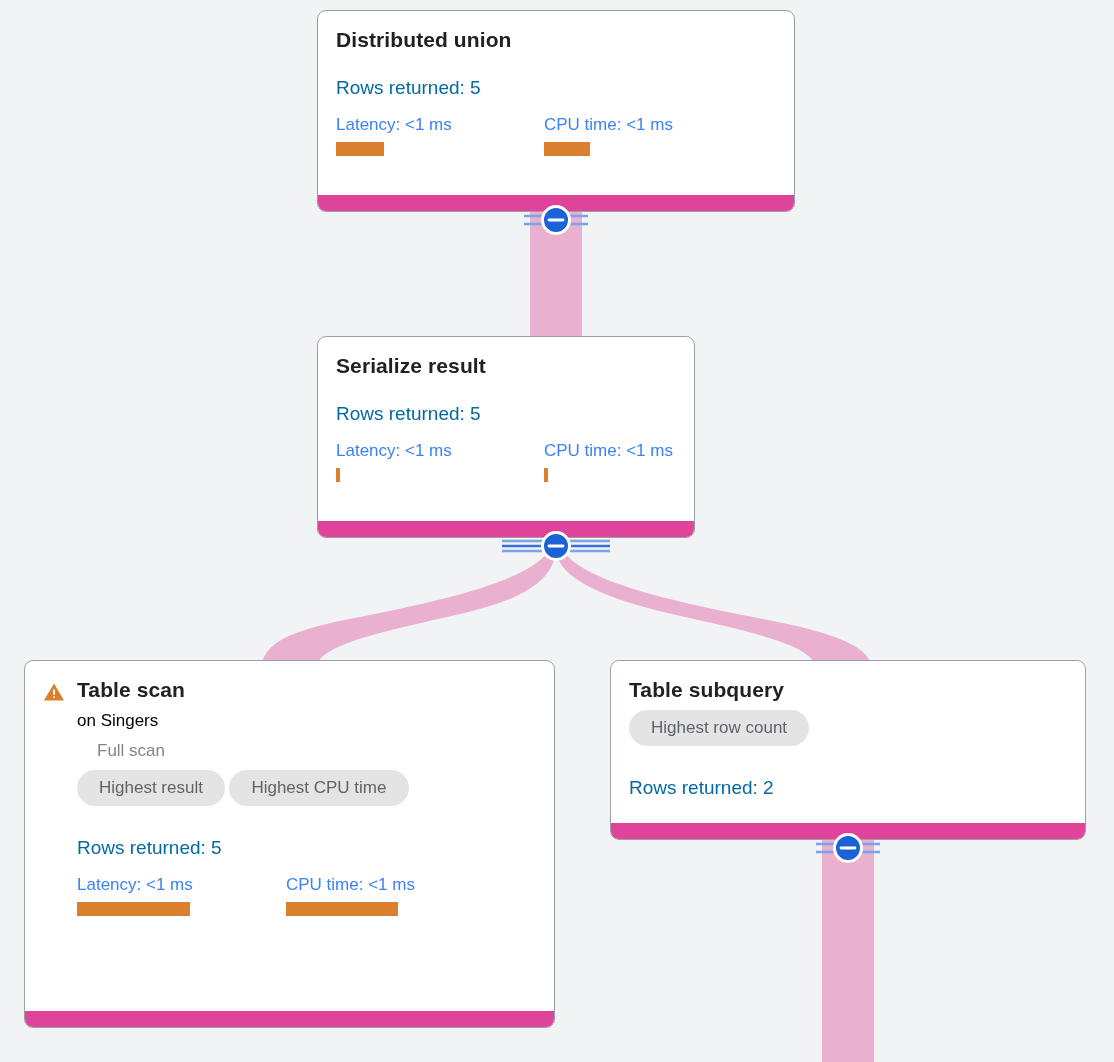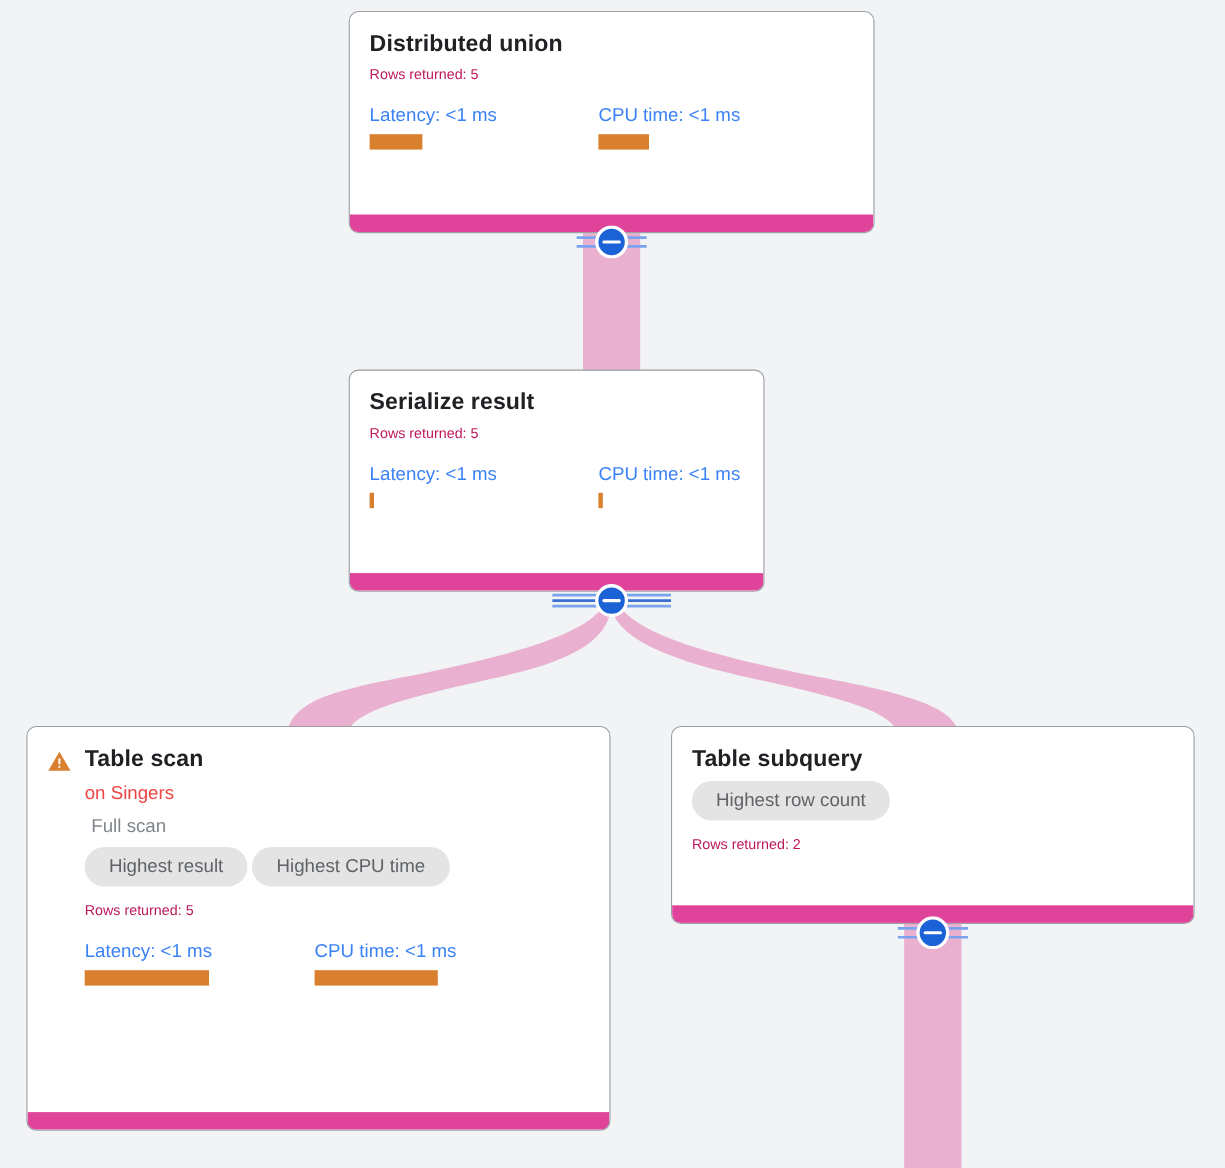--- a/index.html
+++ b/index.html
@@ -67,32 +67,32 @@
   }
   .warn-icon {
     flex: 0 0 auto;
     width: 22px;
     height: 22px;
     margin-top: 4px;
   }
 
   .node-sub {
     font-size: 17px;
-    color: #ef4444;
+    color: #000000;
     line-height: 24px;
     margin-top: 6px;
   }
   .node-sub.muted {
     color: #80868b;
   }
   .node-rows {
-    font-size: 13px;
-    color: #be185d;
+    font-size: 19px;
+    color: #0369a1;
     line-height: 24px;
-    margin-top: 3px;
+    margin-top: 23px;
   }
 
   .chips {
     margin-top: 7px;
   }
   .chip {
     display: inline-block;
     background: #e4e4e4;
     color: #5f6368;
     font-size: 17px;
@@ -228,21 +228,21 @@
     <div class="node-body">
       <div class="node-title-row">
         <svg class="warn-icon" viewBox="0 0 24 24">
           <path d="M12 2.6 L23 21.4 L1 21.4 Z" fill="#d9802f"></path>
           <rect x="11" y="9" width="2" height="6.2" fill="#ffffff" rx="1"></rect>
           <rect x="11" y="16.6" width="2" height="2.2" fill="#ffffff" rx="1"></rect>
         </svg>
         <div class="node-title">Table scan</div>
       </div>
       <div class="node-sub" style="margin-left:34px;">on Singers</div>
-      <div class="node-sub muted" style="margin-left:40px;">Full scan</div>
+      <div class="node-sub muted" style="margin-left:54px;">Full scan</div>
       <div class="chips" style="margin-left:34px;">
         <div class="chip">Highest result</div>
         <div class="chip">Highest CPU time</div>
       </div>
       <div class="node-rows" style="margin-left:34px;">Rows returned: 5</div>
       <div class="metrics" style="margin-left:34px;">
         <div class="metric" style="width:209px;">
           <div class="metric-label">Latency: &lt;1 ms</div>
           <div class="metric-bar" style="width:113px;"></div>
         </div>

